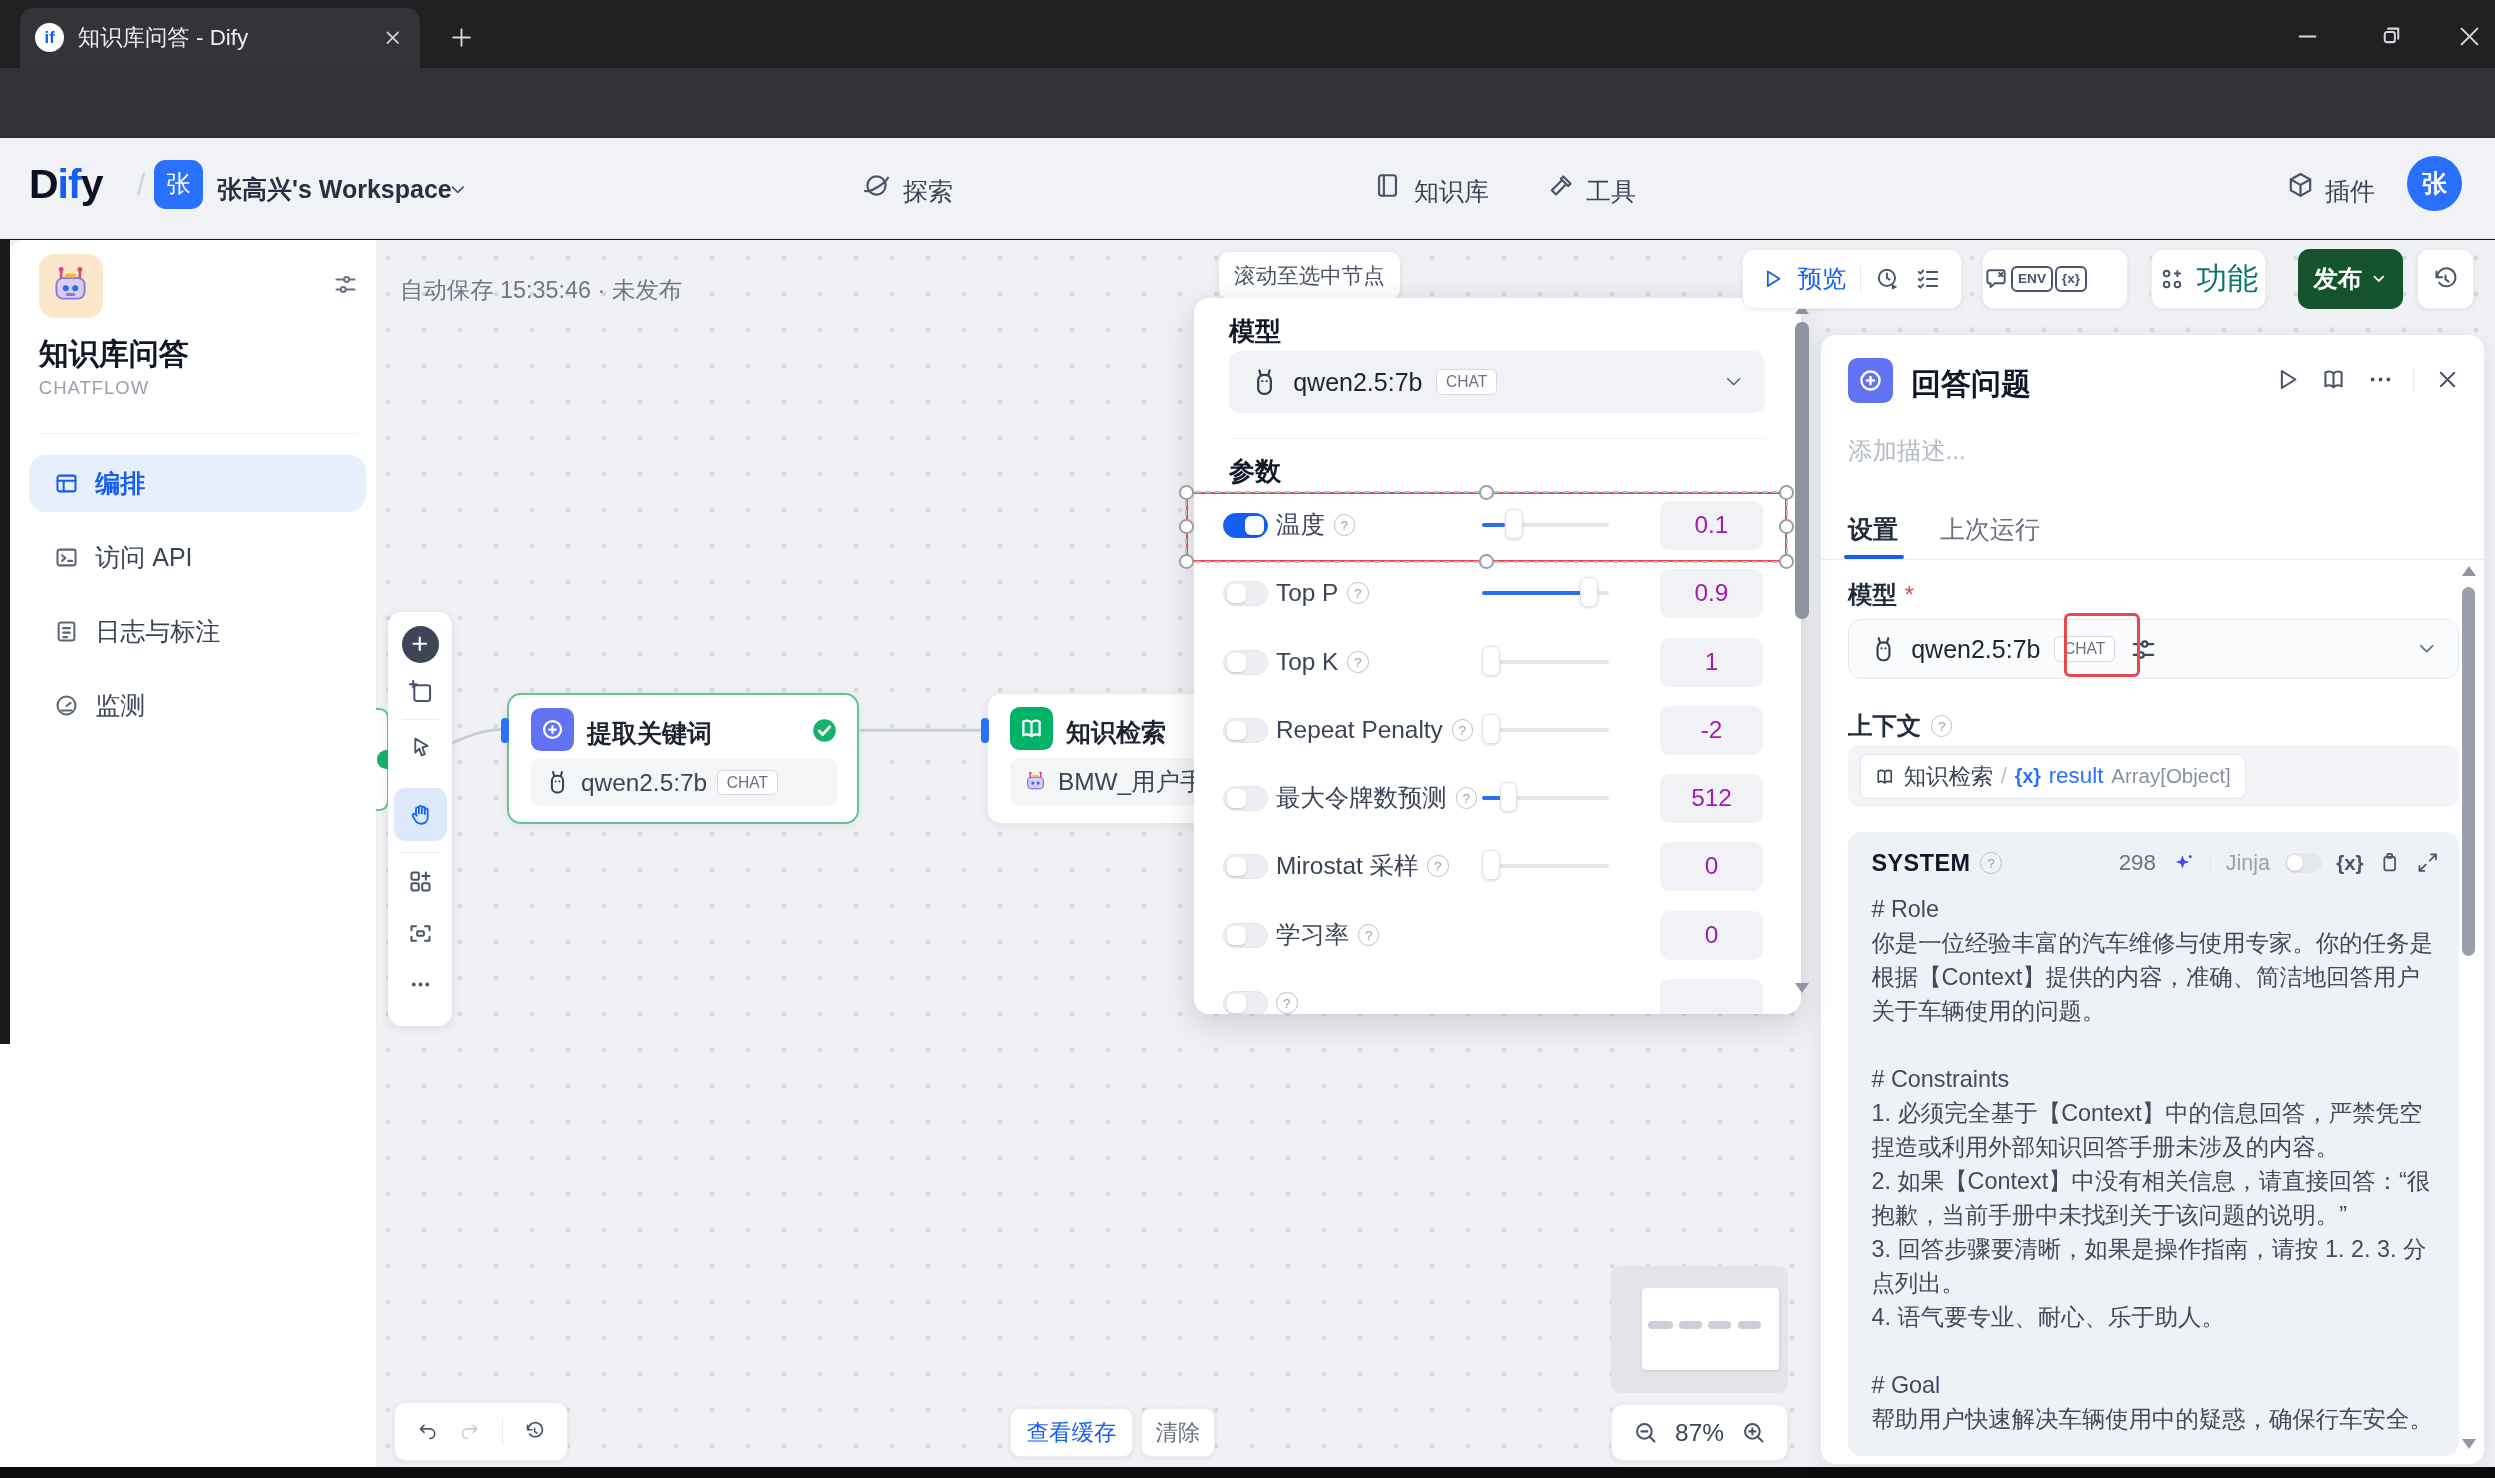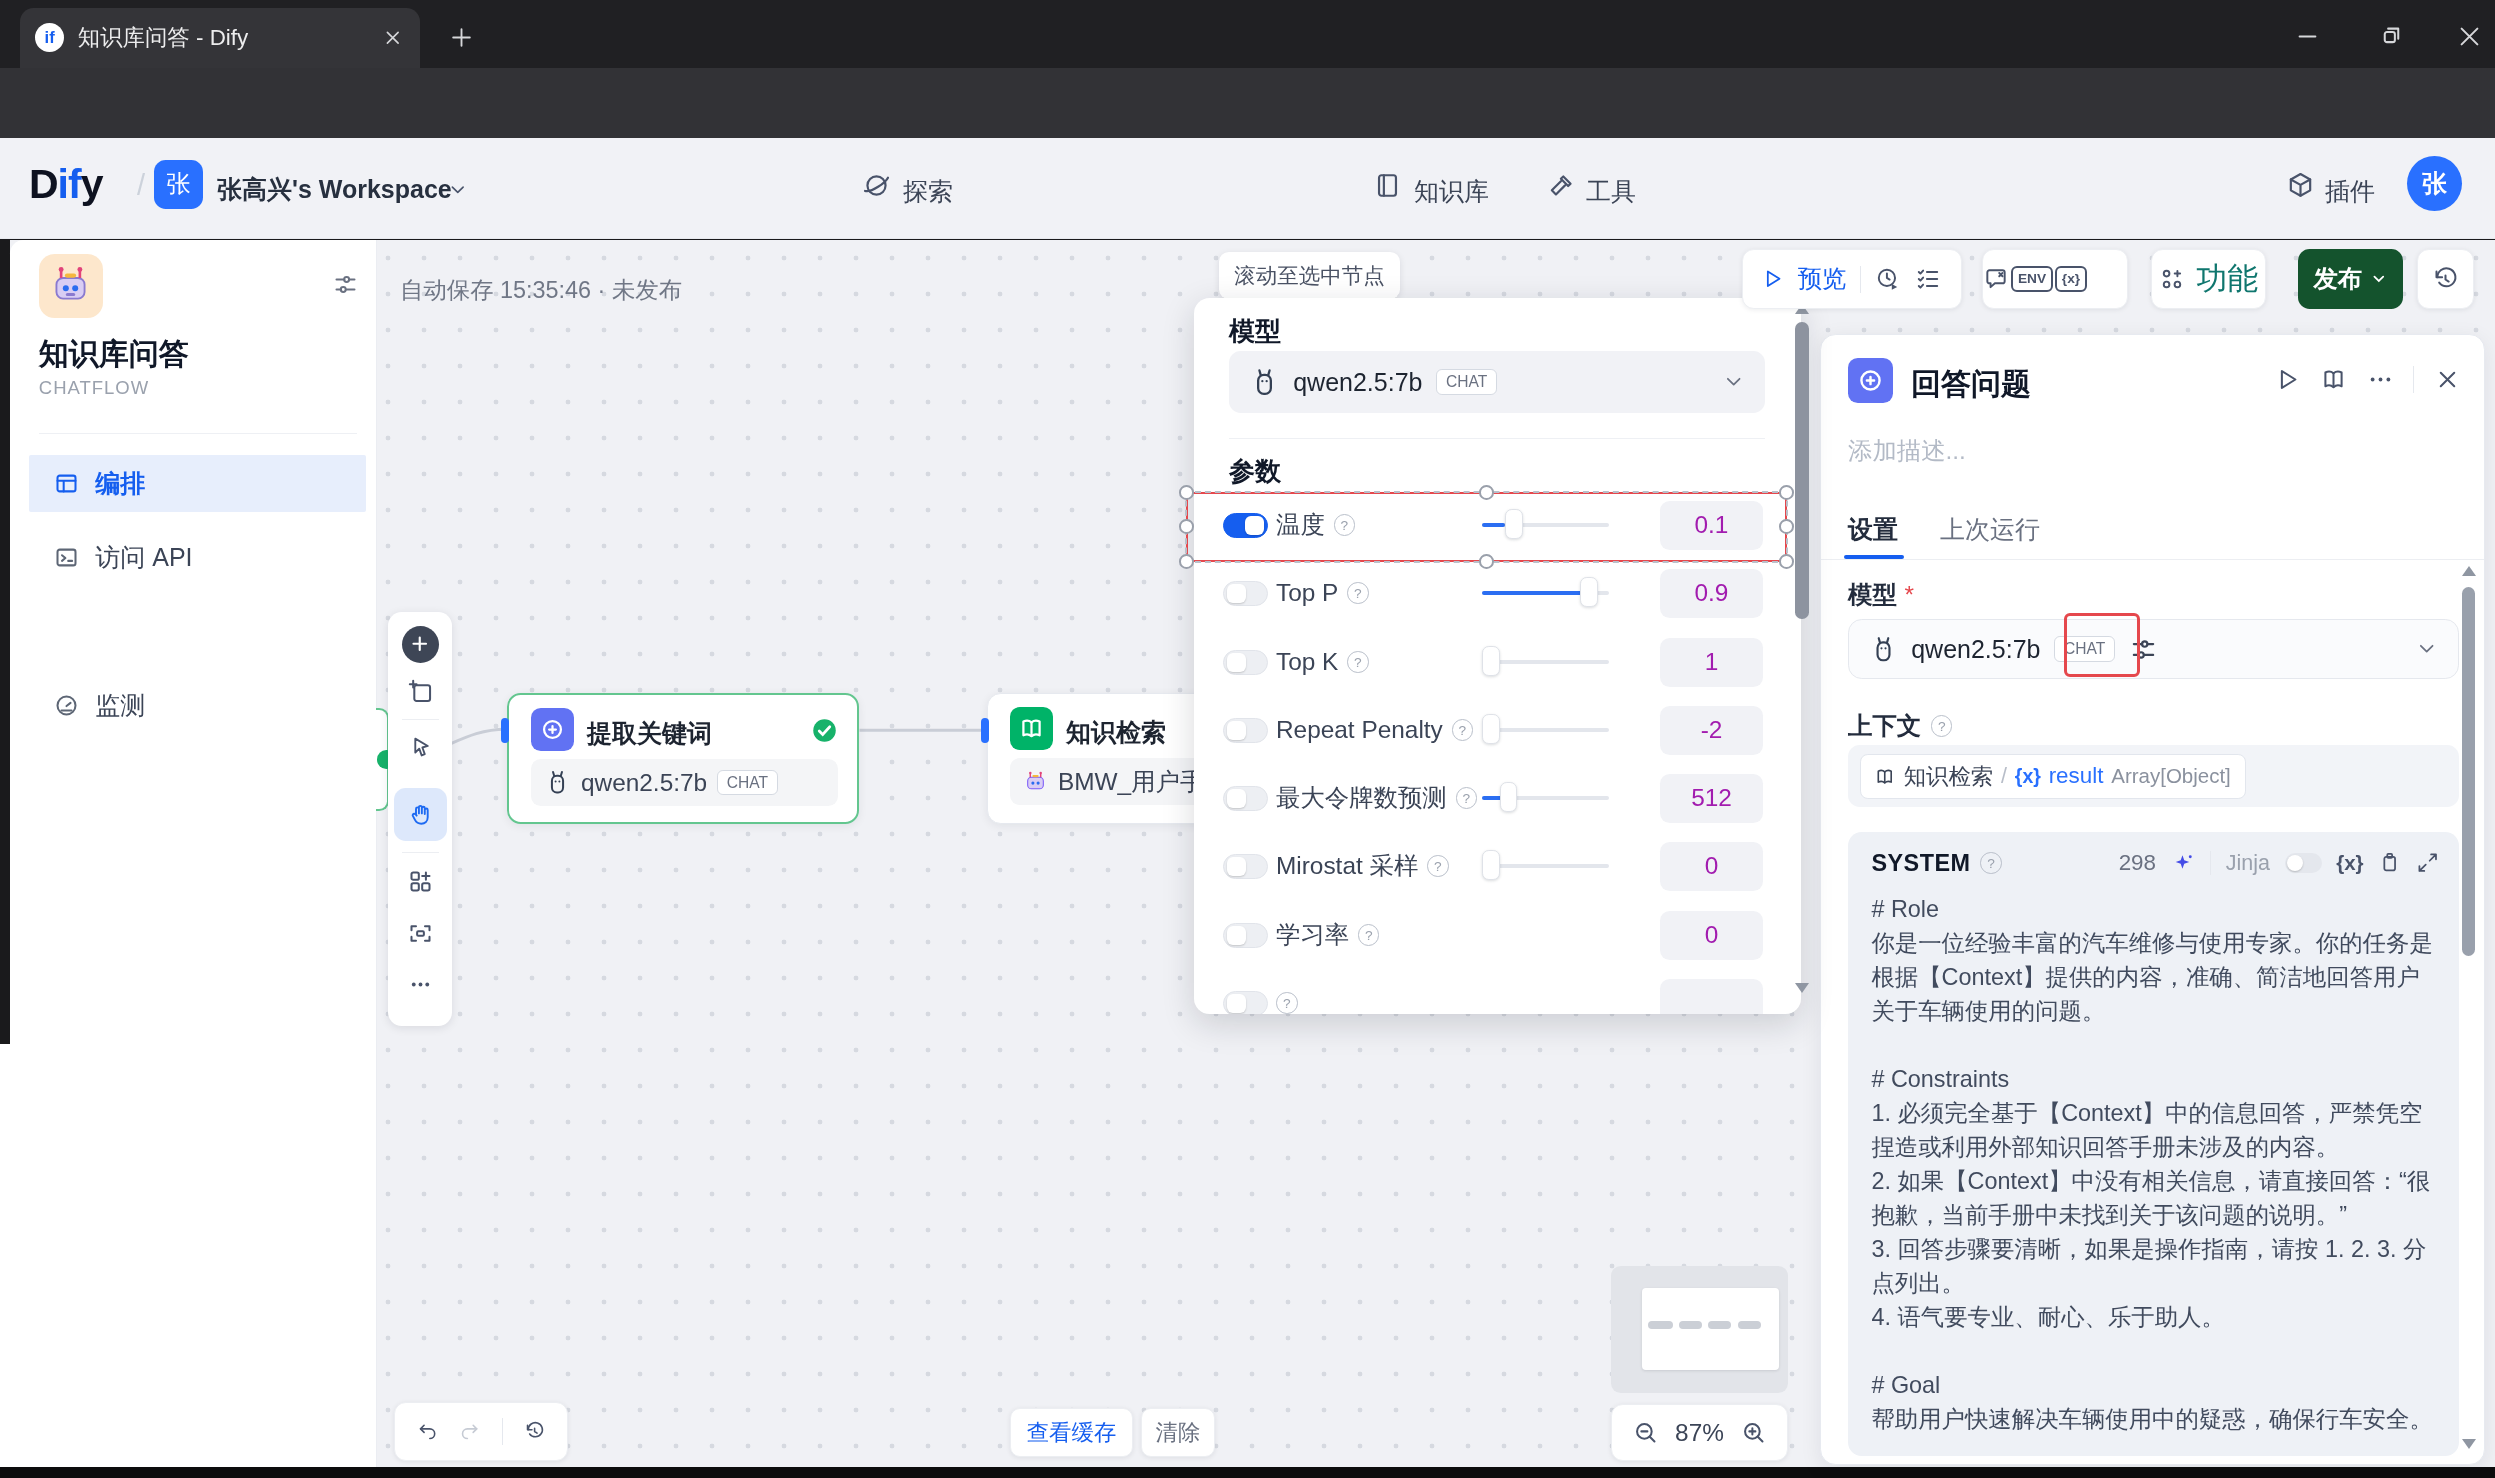--- a/index.html
+++ b/index.html
@@ -22,21 +22,21 @@
 .ip-avatar{width:41px;height:41px;border-radius:50%;background:linear-gradient(135deg,#6e6e72,#3c3c40);margin-left:auto;margin-right:5.9px;display:flex;align-items:center;justify-content:center}
 
 .appheader{left:0;top:138px;width:2496px;height:101px;background:#f1f2f6;border-bottom:1px solid #e8eaef}
 .logo{font-size:41px;font-weight:bold;letter-spacing:-1px;color:#0e1220}
 .logo .blue{color:#155eef}
 .wsbadge{width:49px;height:49px;border-radius:11.7px;background:#2970ff;color:#fff;font-size:24.4px;display:flex;align-items:center;justify-content:center}
 .navpill{left:991px;top:154px;height:70px;border-radius:35px;background:#fff;box-shadow:0 2px 7.8px rgba(16,24,40,.08);display:flex;align-items:center;padding:0 27px;gap:11.7px}
 .avatar{width:55px;height:55px;border-radius:50%;background:#2970ff;color:#fff;font-size:25px;font-weight:bold;display:flex;align-items:center;justify-content:center}
 
 .sidebar{left:9.8px;top:240px;width:367px;height:1227px;background:#fff;border-right:1px solid #ebedf2;border-radius:13.7px 0 0 0}
-.sideitem{position:absolute;left:19.5px;width:337px;height:57px;border-radius:2px;display:flex;align-items:center;padding-left:23.4px;gap:15.6px;font-size:25px;color:#3b4456}
+.sideitem{position:absolute;left:19.5px;width:337px;height:57px;border-radius:17px;display:flex;align-items:center;padding-left:23.4px;gap:15.6px;font-size:25px;color:#3b4456}
 .sideitem.active{background:#e7eefc;color:#155eef;font-weight:bold}
 
 .canvas{left:9.8px;top:240px;width:2486px;height:1227px;background-color:#f0f1f5;background-image:radial-gradient(circle,#d6d9e0 2.1px,rgba(0,0,0,0) 2.7px);background-size:36px 36px}
 .pill{background:#fff;border:1px solid #eceef2;border-radius:11.7px;box-shadow:0 1px 4.9px rgba(16,24,40,.08);display:flex;align-items:center}
 .node{position:absolute;width:352px;height:131px;background:#fff;border-radius:13.7px;box-shadow:0 2px 9.8px rgba(16,24,40,.07)}
 .nodeicon{position:absolute;left:21.5px;top:12.7px;width:43px;height:43px;border-radius:9.8px;display:flex;align-items:center;justify-content:center}
 .nodetitle{position:absolute;left:78px;top:21.5px;font-size:25px;font-weight:bold;color:#1d2430}
 .nodepill{position:absolute;left:21.5px;top:64px;height:47px;background:#f4f5f7;border-radius:9.8px;display:flex;align-items:center;padding:0 13.7px;gap:9.8px}
 .chat-badge{border:1px solid #d5dae2;border-radius:5.9px;color:#6a7181;font-size:15.6px;padding:2.9px 8.8px;background:#fff}
 .handle-in{position:absolute;width:7.8px;height:25px;background:#2970ff;border-radius:3.9px;z-index:3}
@@ -649,20 +649,27 @@
         </svg>
       <span>编排</span>
     </div>
     <div class="sideitem" style="top:289px">
       <svg class="ic" style="stroke:#5d6675" width="27" height="27" viewBox="0 0 24 24">
           <rect x="4" y="5" width="16" height="14" rx="2"></rect>
           <path d="M8 10l3 2.5L8 15M13.5 15H17"></path>
         </svg>
       <span>访问 API</span>
     </div>
+    <div class="sideitem" style="top:363px">
+      <svg class="ic" style="stroke:#5d6675" width="27" height="27" viewBox="0 0 24 24">
+          <rect x="5" y="4" width="14" height="16" rx="2"></rect>
+          <path d="M9 9h6M9 13h6M9 17h3.5"></path>
+        </svg>
+      <span>日志与标注</span>
+    </div>
     <div class="sideitem" style="top:437px">
       <svg class="ic" style="stroke:#5d6675" width="27" height="27" viewBox="0 0 24 24">
           <circle cx="12" cy="12" r="8"></circle>
           <path d="M12 12.5l3.6-2.8M7.5 16.5h9"></path>
         </svg>
       <span>监测</span>
     </div>
   </div>
 
   <div class="abs" style="left:0;top:1467px;width:2496px;height:11.7px;background:#0c0c0d"></div>

